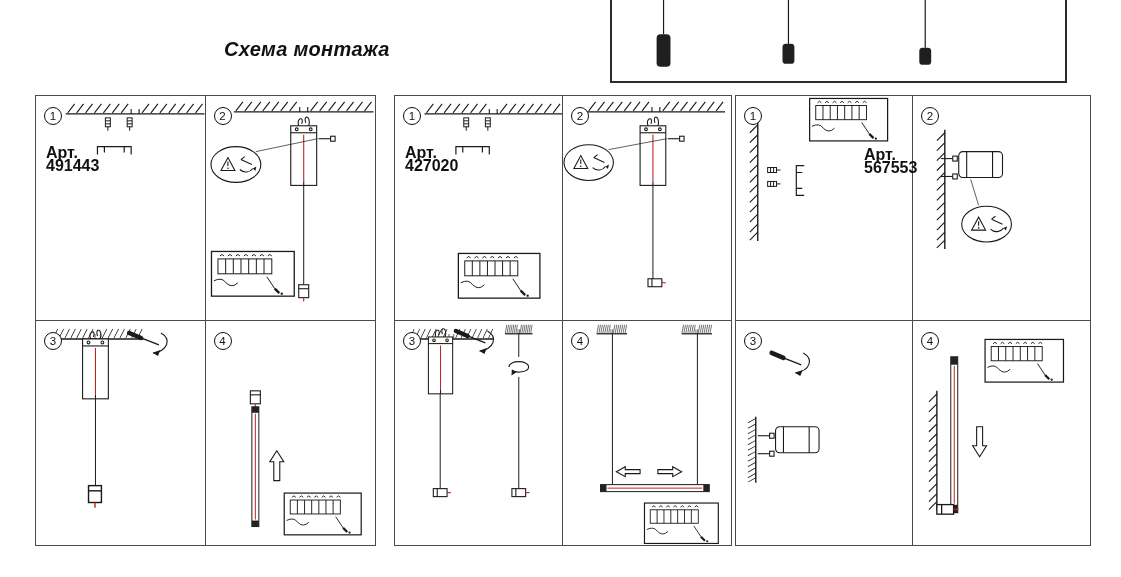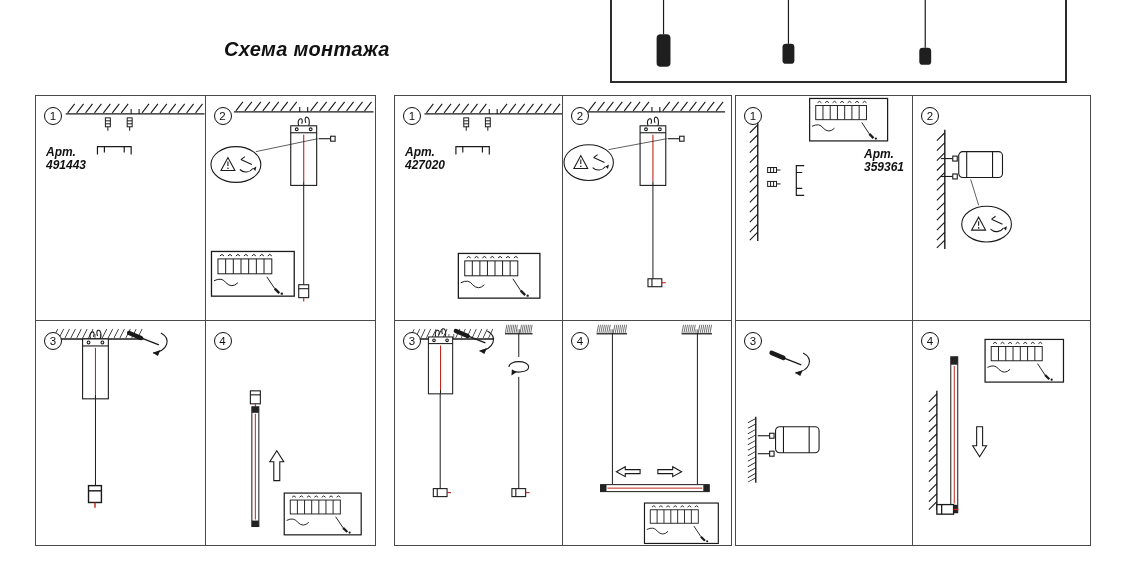--- a/index.html
+++ b/index.html
@@ -25,21 +25,21 @@
   .cell:nth-child(1) { border-right:1px solid #4a4a4a; border-bottom:1px solid #4a4a4a; }
   .cell:nth-child(2) { border-bottom:1px solid #4a4a4a; }
   .cell:nth-child(3) { border-right:1px solid #4a4a4a; }
 
   .stepnum { position:absolute; left:8px; top:11px; width:18px; height:18px;
     border:1.4px solid #111; border-radius:50%; display:flex; align-items:center;
     justify-content:center; font-size:11.5px; z-index:2; background:#fff; }
 
   .illus { position:absolute; left:0; top:0; width:100%; height:100%; }
 
-  .art { position:absolute; font-size:12px; font-weight:700; font-style:italic;
+  .art { position:absolute; font-size:16px; font-weight:700; 
     line-height:13px; z-index:2; }
   .panel-0 .art, .panel-1 .art { left:10px; top:50px; }
   .panel-2 .art { left:128px; top:52px; }
 </style>
 </head>
 <body>
 
 <svg width="0" height="0" style="position:absolute" aria-hidden="true">
   <defs>
     <g id="g-ceil" stroke="#1a1a1a" fill="none" stroke-width="1.1">
@@ -300,21 +300,21 @@
       </svg>
     </div>
   </section>
 
   <section class="panel panel-2">
 
     <div class="cell">
       <span class="stepnum">1</span>
       <div class="art">
         <span>Арт.</span><br>
-        <span>359361</span>
+        <span>567553</span>
       </div>
       <svg class="illus" viewBox="0 0 178 225" preserveAspectRatio="none">
         <use href="#g-wall" x="12" y="26"></use>
         <g transform="translate(74,2) scale(0.95)">
             <use href="#g-inset"></use>
           </g>
         <use href="#g-anchor-h" x="32" y="72"></use>
         <use href="#g-anchor-h" x="32" y="86"></use>
         <use href="#g-bracket-v" x="60" y="70"></use>
       </svg>

